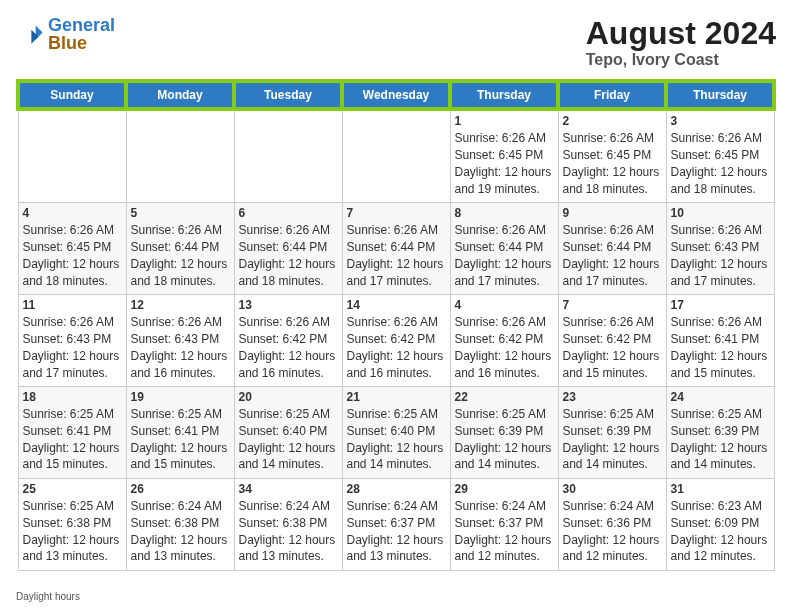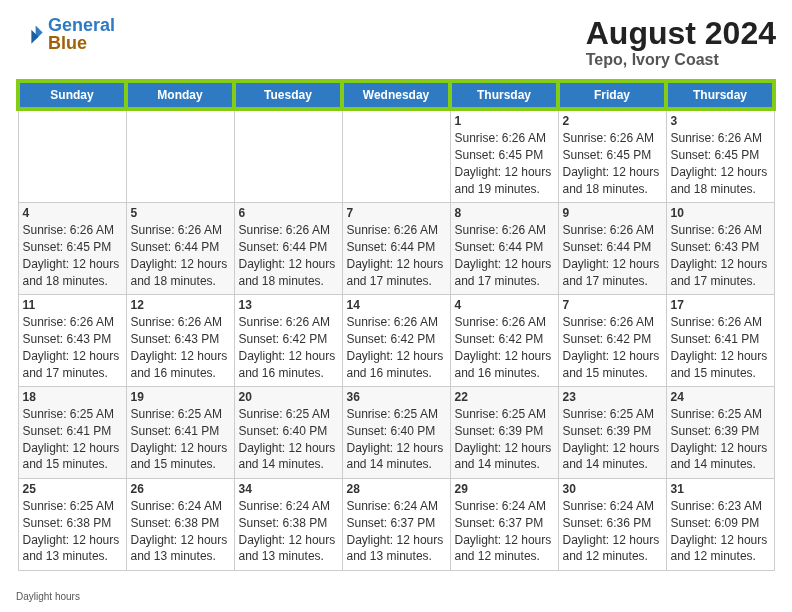--- a/index.html
+++ b/index.html
@@ -264,21 +264,21 @@
 Sunset: 6:41 PM
 Daylight: 12 hours and 15 minutes.</div>
           </td>
           <td>
             <span class="day-num">20</span>
             <div class="day-info" style="white-space: pre-line;">Sunrise: 6:25 AM
 Sunset: 6:40 PM
 Daylight: 12 hours and 14 minutes.</div>
           </td>
           <td>
-            <span class="day-num">36</span>
+            <span class="day-num">21</span>
             <div class="day-info" style="white-space: pre-line;">Sunrise: 6:25 AM
 Sunset: 6:40 PM
 Daylight: 12 hours and 14 minutes.</div>
           </td>
           <td>
             <span class="day-num">22</span>
             <div class="day-info" style="white-space: pre-line;">Sunrise: 6:25 AM
 Sunset: 6:39 PM
 Daylight: 12 hours and 14 minutes.</div>
           </td>

